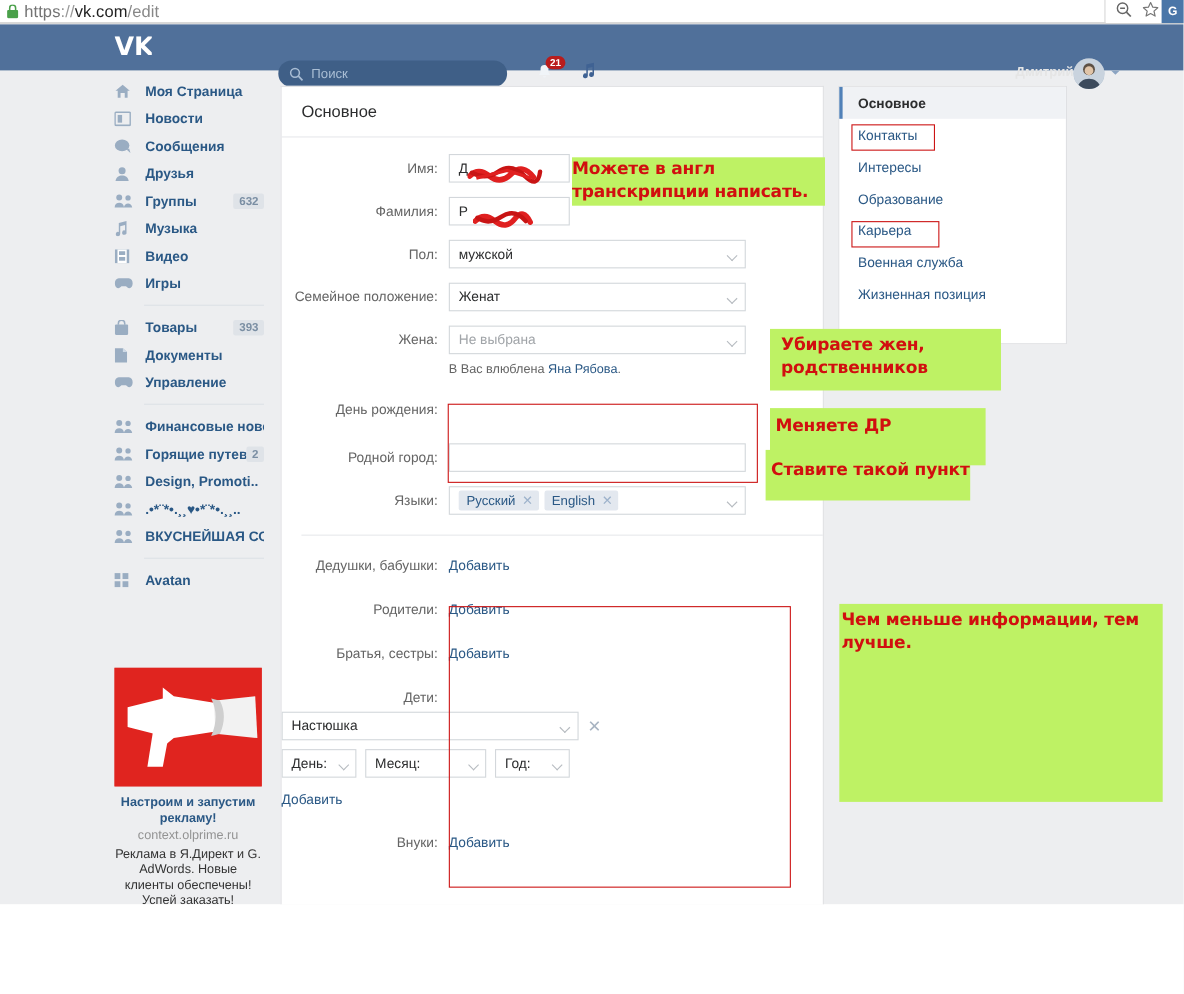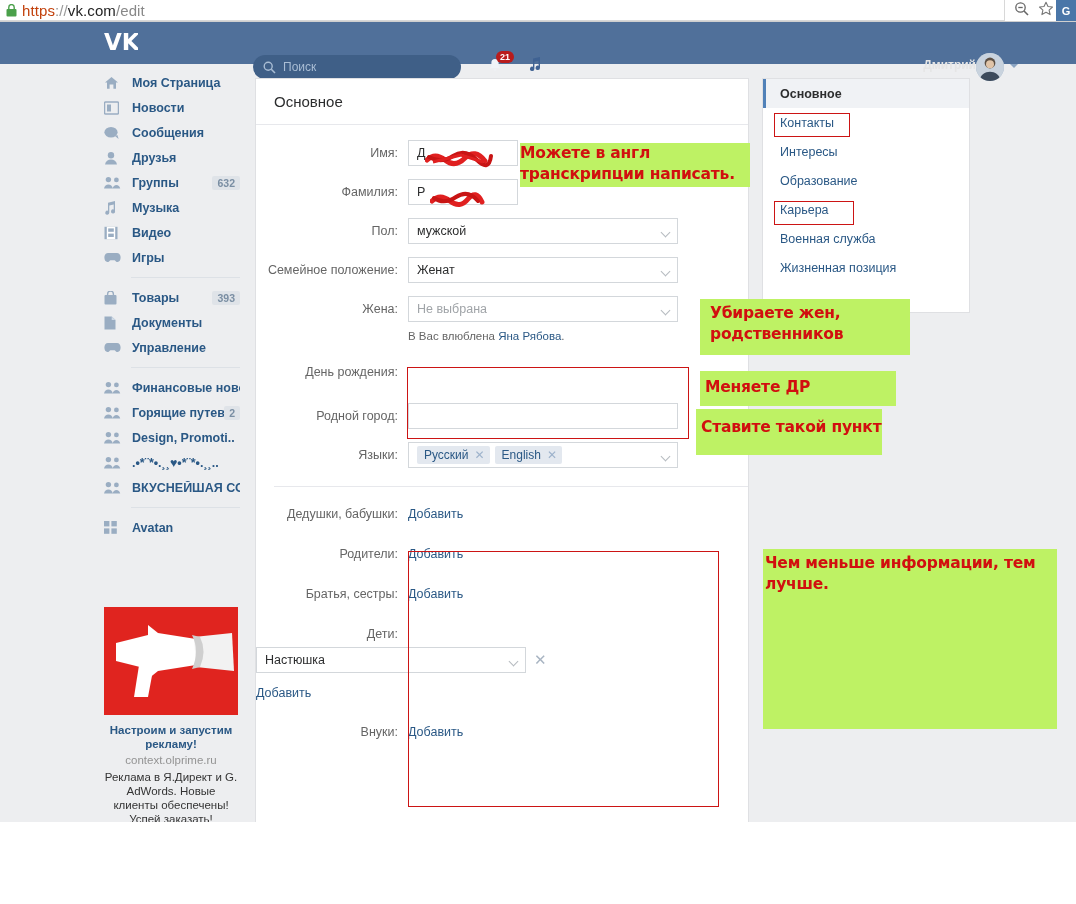--- a/index.html
+++ b/index.html
@@ -20,21 +20,21 @@
   }
   #url-field {
     position: absolute; left: 0; top: 0; width: 1005px; height: 21px;
     background: #fff; border: 1px solid #d8d8d8; border-top: none; border-left: none;
     display: flex; align-items: center; padding-left: 6px;
   }
   .lock-ico { width: 11px; height: 13px; margin-right: 5px; flex: 0 0 auto; }
   #url-text {
     font-size: 15px; color: #333; letter-spacing: .1px; white-space: nowrap;
   }
-  #url-text .scheme { color: #c2410c; }
+  #url-text .scheme { color: #737373; }
   #url-text .sep { color: #999; }
   #url-text .host { color: #222; }
   #url-text .path { color: #888; }
   #bar-icons {
     position: absolute; right: 22px; top: 1px; display: flex; align-items: center; gap: 8px;
   }
   #g-button {
     position: absolute; right: 0; top: 0; width: 20px; height: 21px;
     background: #4a76a8; color: #fff; font-size: 11px; font-weight: bold;
     display: flex; align-items: center; justify-content: center;
@@ -566,20 +566,34 @@
       <div class="frow" style="margin-top:14px;flex-direction:column;">
         <div class="flabel">Дети:</div>
         <div class="fctl">
           <div class="child-row">
             <div class="sel">
               <span>Настюшка</span>
               <span class="caret"></span>
             </div>
             <span class="child-x">✕</span>
           </div>
+          <div class="dmy-row">
+            <div class="dmy a">
+              <span>День:</span>
+              <span class="caret" style="right:7px;"></span>
+            </div>
+            <div class="dmy b">
+              <span>Месяц:</span>
+              <span class="caret" style="right:7px;"></span>
+            </div>
+            <div class="dmy c">
+              <span>Год:</span>
+              <span class="caret" style="right:7px;"></span>
+            </div>
+          </div>
           <div class="addlink" style="margin-top:7px;">Добавить</div>
         </div>
       </div>
 
       <div class="frow" style="margin-top:13px;">
         <div class="flabel">Внуки:</div>
         <div class="fctl">
           <div class="addlink">Добавить</div>
         </div>
       </div>
@@ -630,21 +644,21 @@
 <div class="anno" style="left:520px; top:143px; width:230px; height:44px;">
   <div>Можете в англ</div>
   <div>транскрипции написать.</div>
 </div>
 
 <div class="anno" style="left:700px; top:299px; width:210px; height:56px; padding-left:10px; padding-top:4px;">
   <div>Убираете жен,</div>
   <div>родственников</div>
 </div>
 
-<div class="anno" style="left:700px; top:371px; width:196px; height:35px; padding-left:5px; padding-top:6px;">
+<div class="anno" style="left:700px; top:371px; width:196px; height:52px; padding-left:5px; padding-top:6px;">
   <div>Меняете ДР</div>
 </div>
 
 <div class="anno" style="left:696px; top:409px; width:186px; height:46px; padding-left:5px; padding-top:8px;">
   <div>Ставите такой пункт</div>
 </div>
 
 <div class="anno" style="left:763px; top:549px; width:294px; height:180px; padding-left:2px; padding-top:4px;">
   <div>Чем меньше информации, тем</div>
   <div>лучше.</div>

